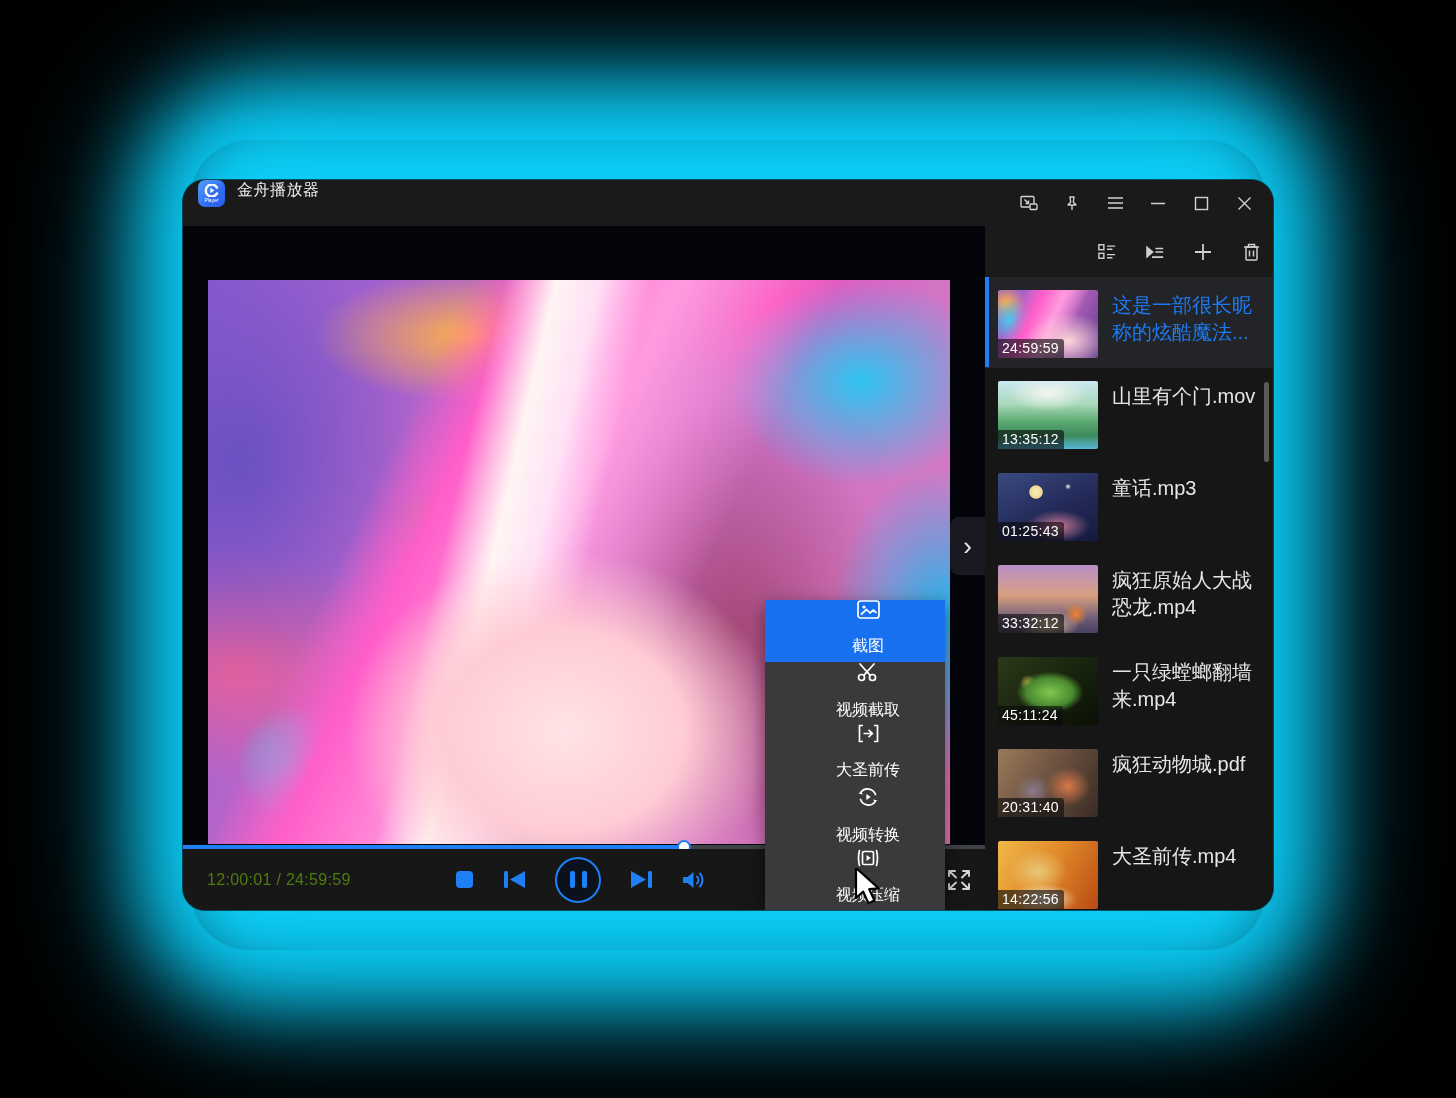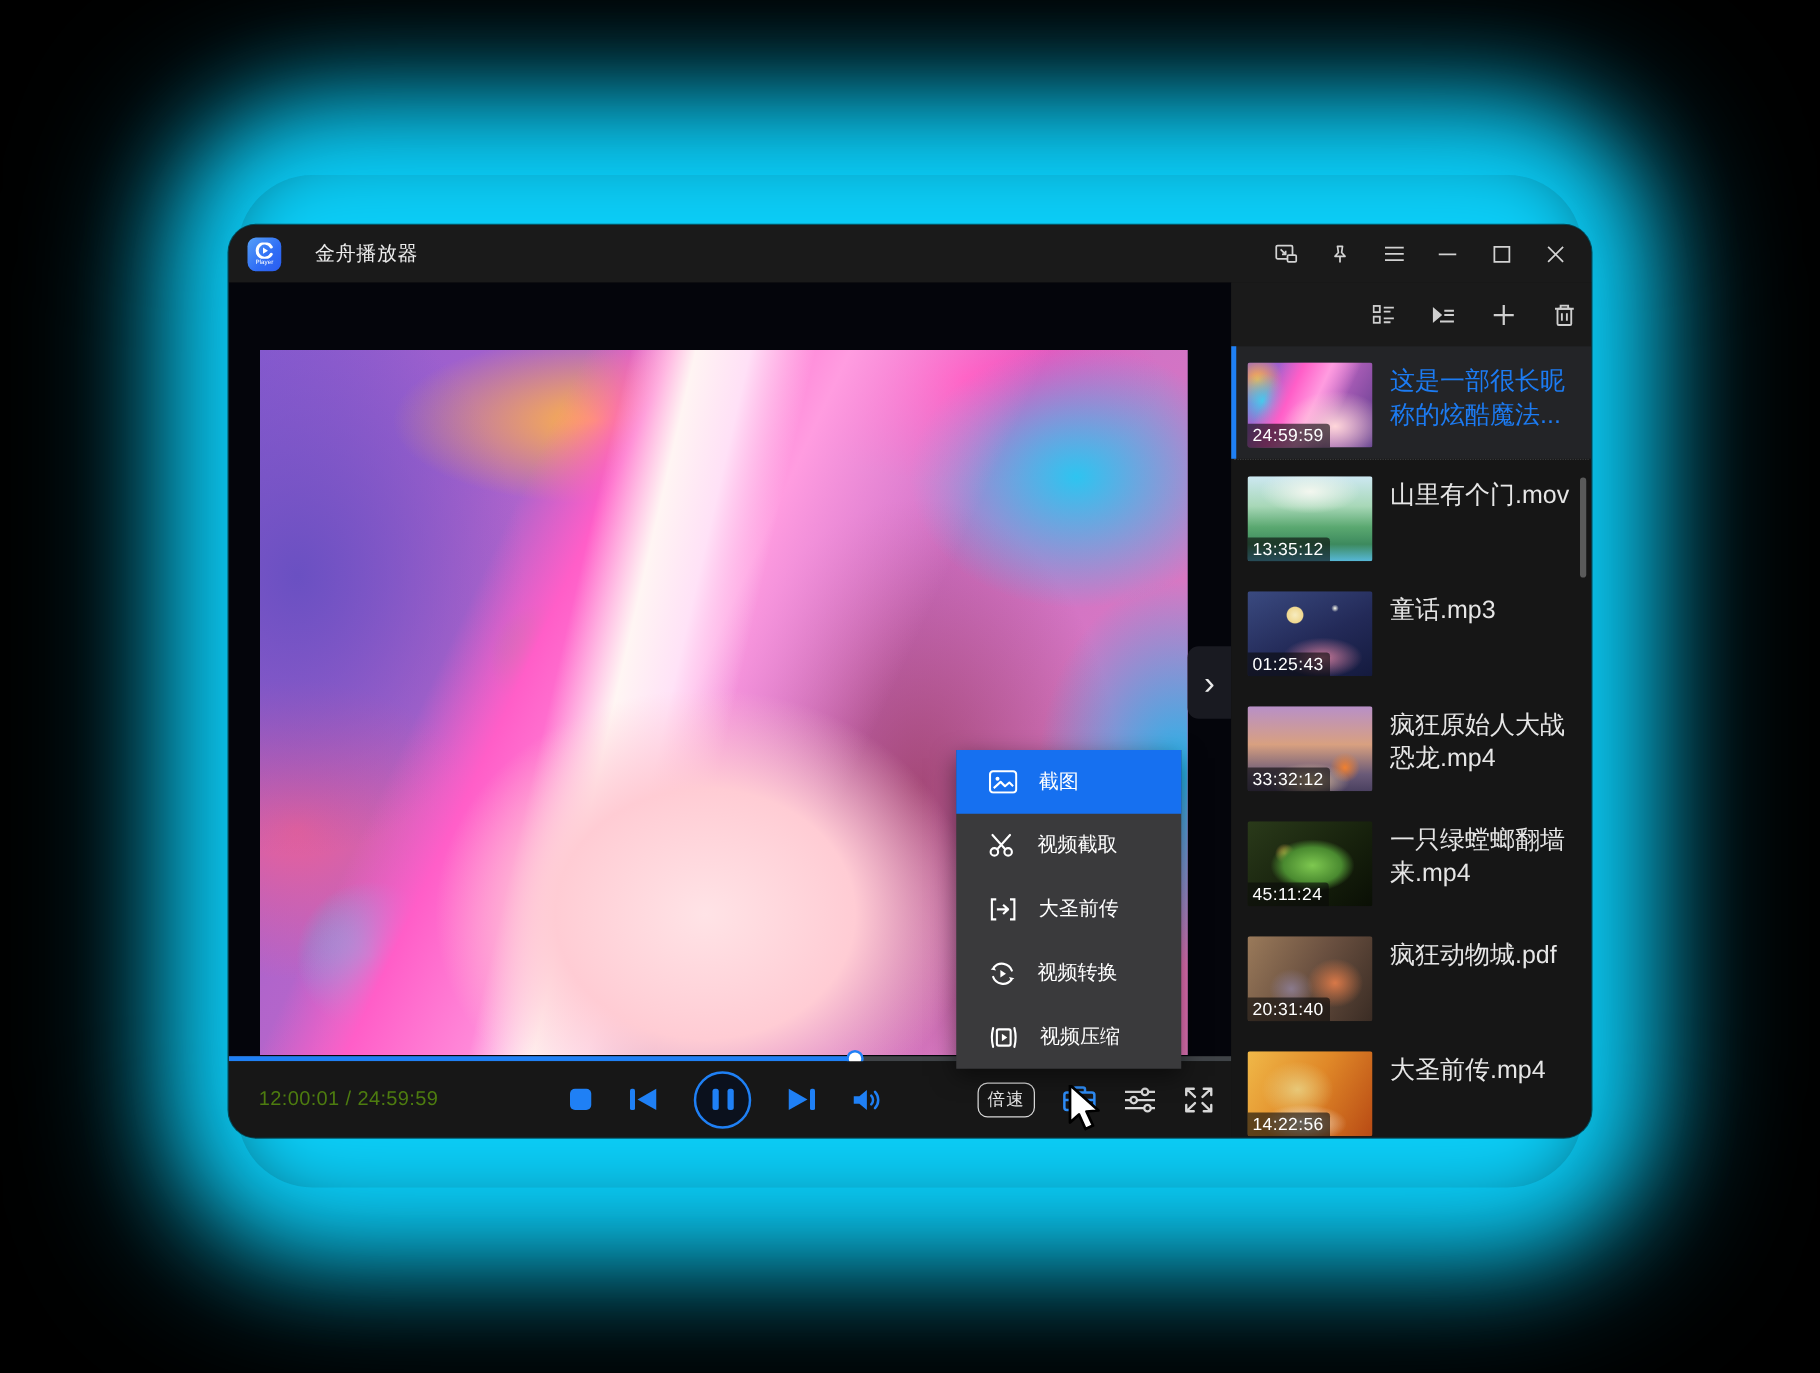--- a/index.html
+++ b/index.html
@@ -12,21 +12,21 @@
     border-radius:110px; background:#0bcdf7; filter:blur(40px); }
   .glow2 { position:absolute; left:190px; top:140px; width:1076px; height:810px;
     border-radius:60px; box-shadow:0 0 120px 55px rgba(11,205,247,.65); }
 
   
   .window { position:absolute; left:183px; top:180px; width:1090px; height:730px;
     background:#141414; border-radius:22px; overflow:hidden; box-shadow:0 0 0 1px rgba(0,0,0,.6); }
 
   
   .titlebar { position:absolute; left:0; top:0; width:100%; height:46px; background:#1a1a1a;
-    display:flex; align-items:center; padding:0 20px 0 15px;gap:15px; }
+    display:flex; padding:0 20px 0 15px; }
   .app-icon { width:27px; height:27px; border-radius:7px;
     background:linear-gradient(135deg,#56a0f8 0%,#2f6df5 60%,#2a5cf0 100%);
     display:flex; flex-direction:column; align-items:center; justify-content:center; position:relative; }
   .app-icon svg { display:block; }
   .app-icon .badge { font-size:5px; color:#fff; line-height:5px; margin-top:1px; }
   .app-title { color:#ececec; font-size:16px; margin-left:12px; letter-spacing:.5px; }
   .win-controls { margin-left:auto; display:flex; align-items:center; gap:25px; }
   .wc { width:18px; height:18px; display:flex; align-items:center; justify-content:center; cursor:pointer; }
   .wc svg { stroke:#d2d2d2; fill:none; stroke-width:1.4; }
 
@@ -73,22 +73,22 @@
   .pause-btn { width:46px; height:46px; border-radius:50%; border:2px solid #1f80f5;
     background:#0b111d; display:flex; align-items:center; justify-content:center; gap:7px; cursor:pointer; }
   .pause-btn i { display:block; width:5px; height:17px; background:#1f80f5; border-radius:2px; }
   .right-tools { position:absolute; right:14px; top:0; height:61px; display:flex; align-items:center; gap:22px; }
   .speed-btn { color:#e5e5e5; font-size:14px; border:1.5px solid #d8d8d8; border-radius:8px;
     padding:4px 7px; cursor:pointer; letter-spacing:1px; }
 
   
   .context-menu { position:absolute; left:582px; top:374px; width:180px; background:#3a3a3c;
     z-index:30; box-shadow:0 6px 18px rgba(0,0,0,.5); }
-  .menu-item { height:51px; display:flex; align-items:center; padding-left:26px; gap:17px;
-    color:#fff; font-size:16px; cursor:pointer; }
+  .menu-item { height:62px; display:flex; align-items:center; padding-left:26px; gap:17px;
+    color:#fff; font-size:16px; cursor:pointer;flex-direction:column; }
   .menu-item.active { background:#1670f0; }
   .menu-item svg { flex:0 0 auto; }
 
   
   .playlist-panel { position:relative; width:288px; height:684px; background:#161616; }
   .pl-toolbar { position:absolute; top:0; left:0; width:100%; height:51px; background:#1a1a1a;
     display:flex; align-items:center; justify-content:flex-end; gap:30px; padding-right:13px; }
   .pl-toolbar .wc svg { stroke:#cfcfcf; }
   .pl-list { position:absolute; top:51px; left:0; width:100%; height:633px; }
   .pl-item { position:relative; display:flex; padding:13px 0 13px 13px; height:90px; cursor:pointer; }

